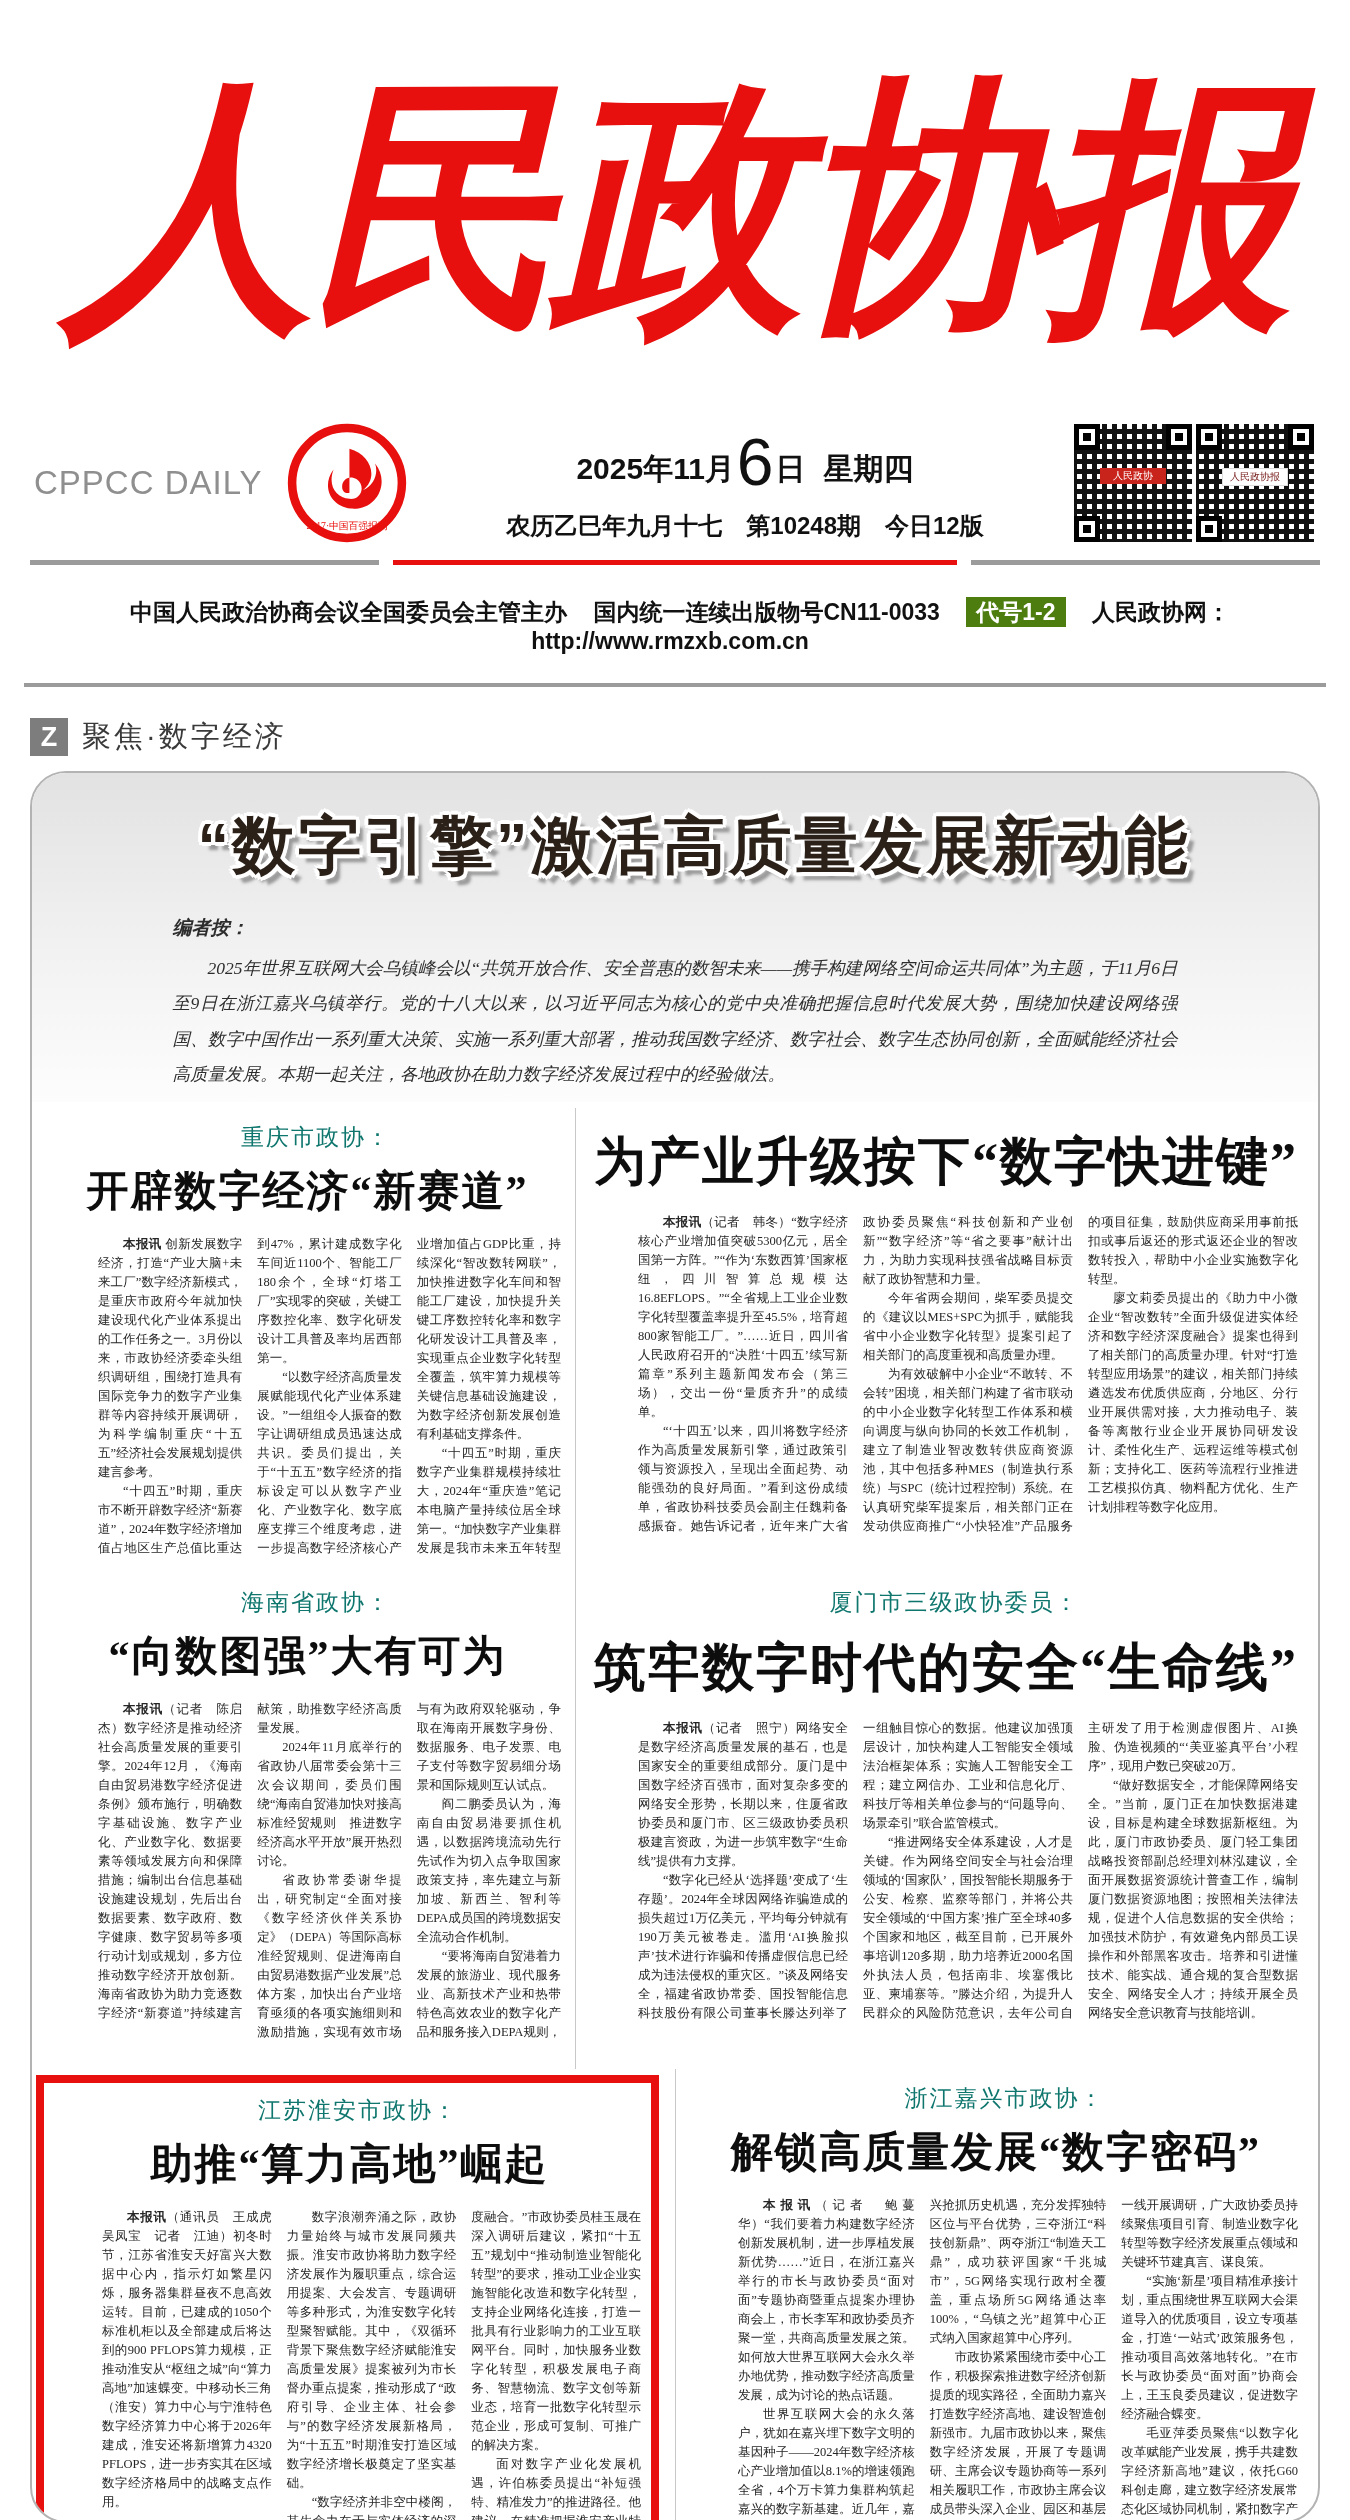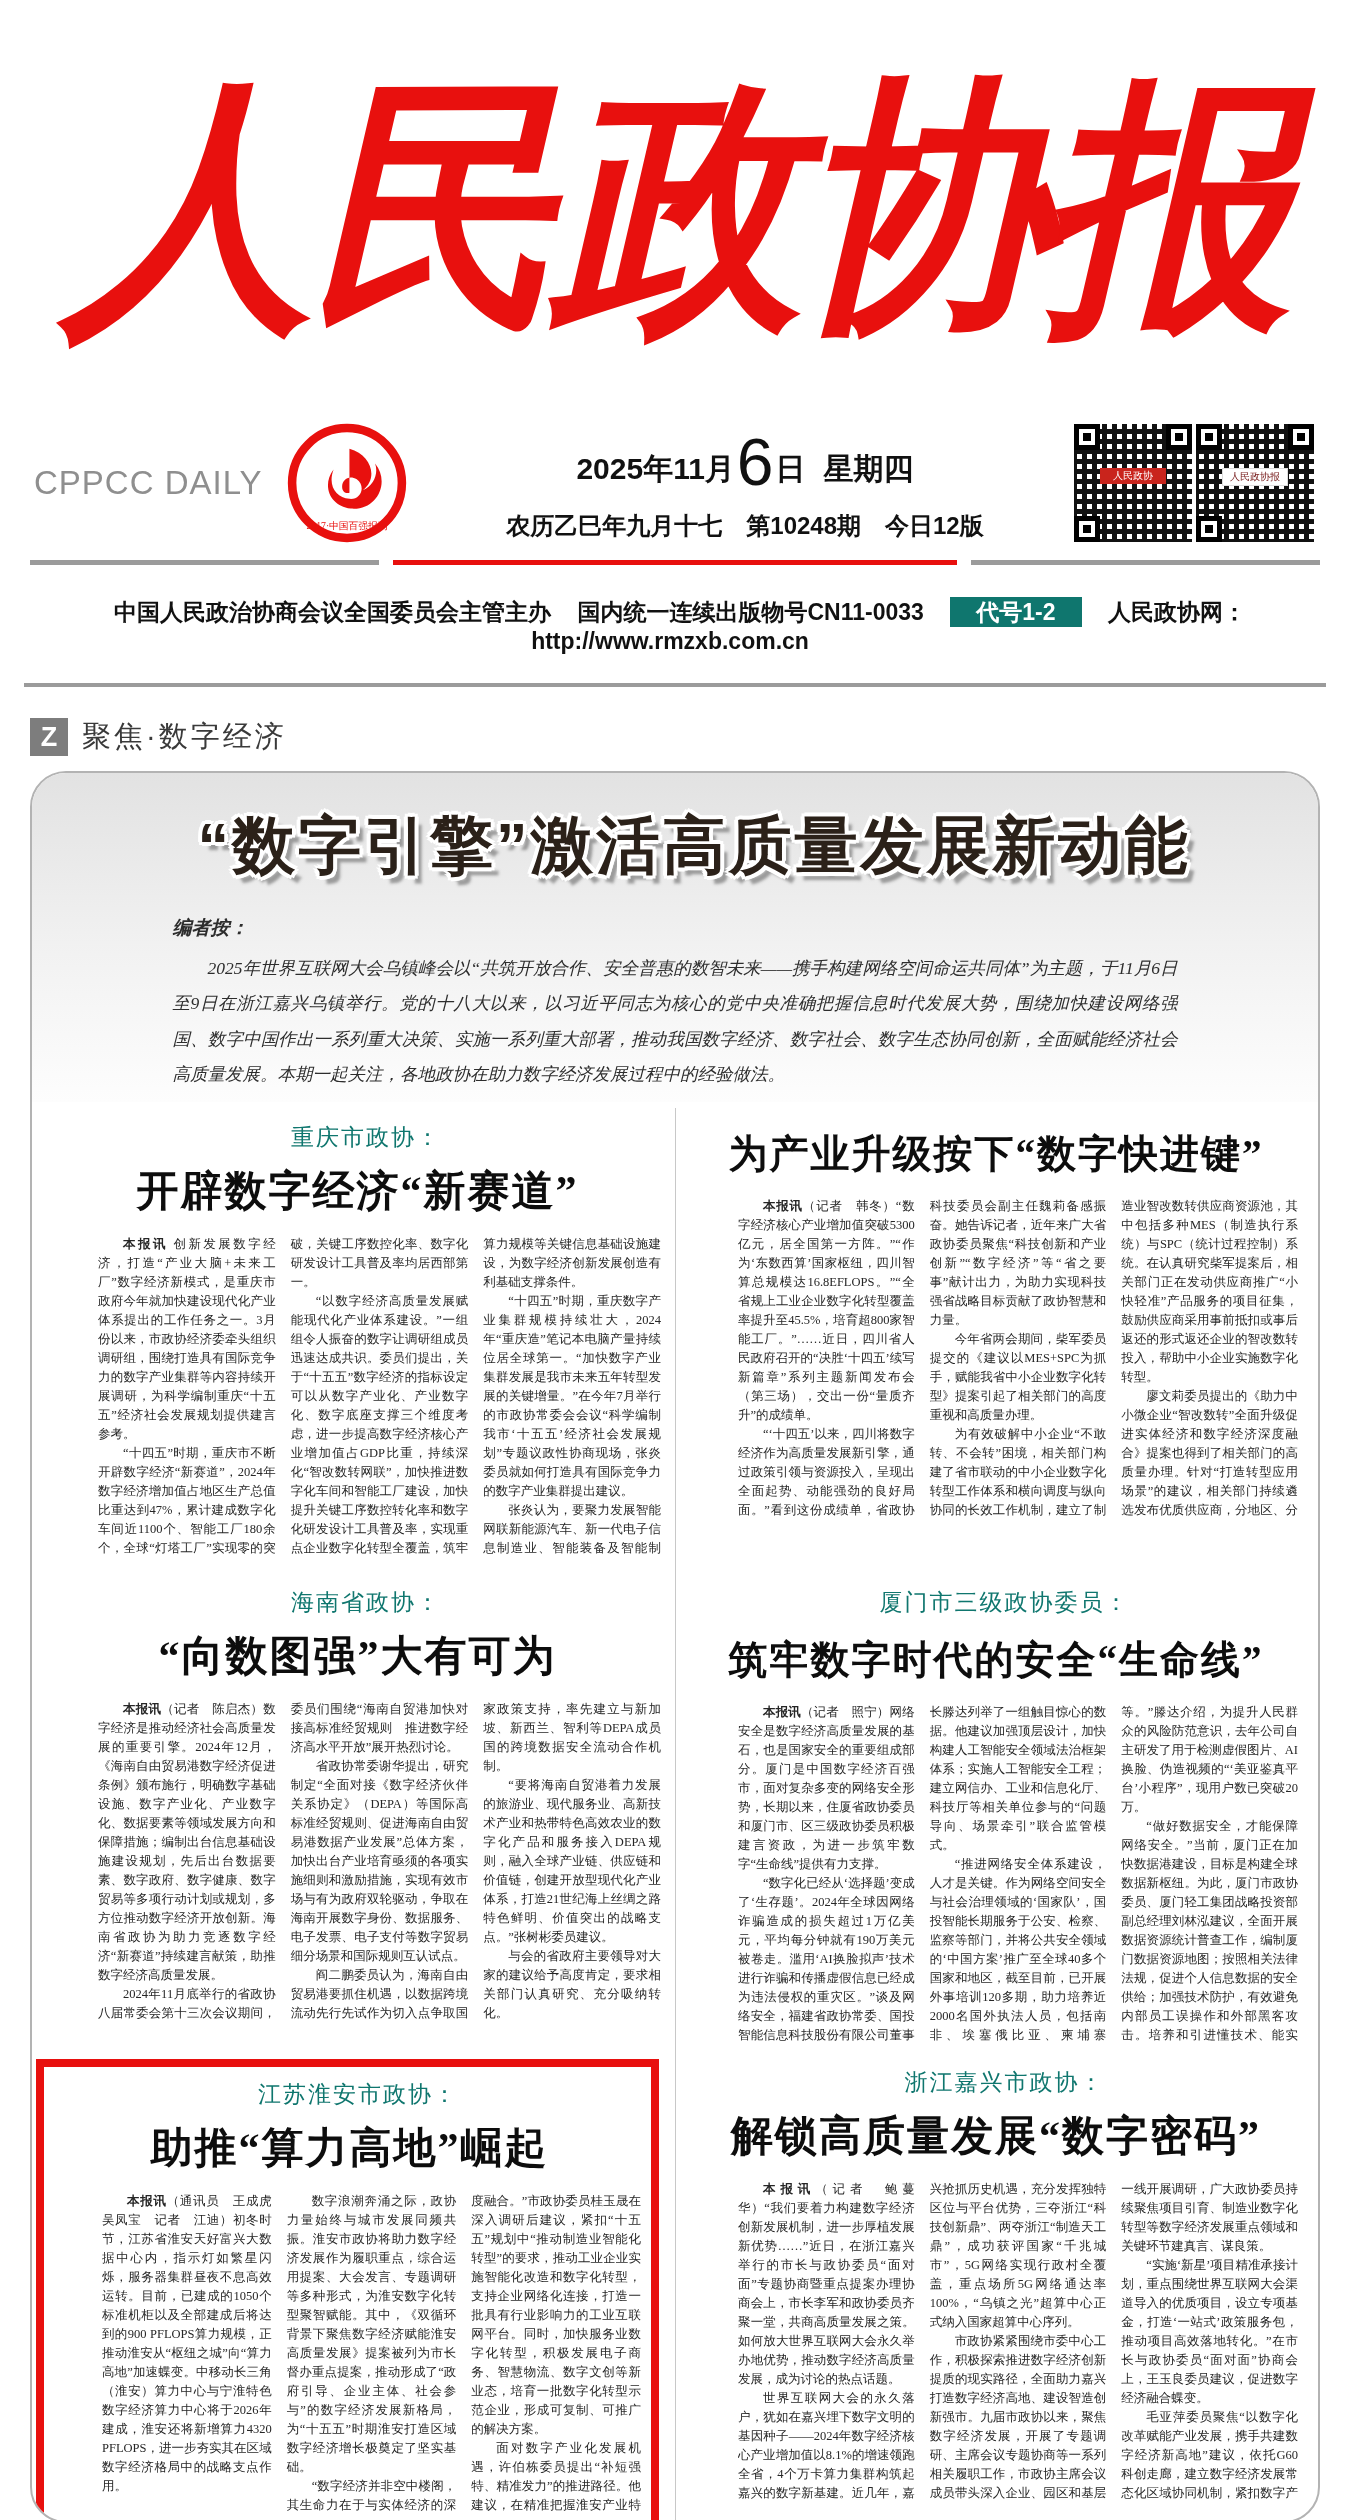--- a/index.html
+++ b/index.html
@@ -37,21 +37,21 @@
   .qr .red-label{background:#c9241c;color:#fff;}
   .qr .white-label{background:#fff;color:#7a2020;border:1px solid #ddd;}
   
   .divider-row{display:flex;margin:6px 30px 0;height:5px;gap:14px;}
   .seg-gray{background:#9b9b9b;flex:26;}
   .seg-red{background:#e8100e;flex:42;}
   
   .publisher{margin-top:32px;text-align:center;font-family:"Liberation Sans", sans-serif;
     font-size:23px;color:#111;font-weight:bold;}
   .publisher span{margin:0 10px;}
-  .code-badge{background:#0f766e;color:#fff;padding:2px 26px;font-weight:bold;}
+  .code-badge{background:#4d7c0f;color:#fff;padding:2px 10px;font-weight:bold;}
   .top-rule{height:4px;background:#9b9b9b;margin:28px 24px 0;}
   
   .section-row{display:flex;align-items:center;gap:14px;margin:30px 0 14px 30px;}
   .z-badge{width:38px;height:38px;background:#7d7d7d;color:#fff;font-family:"Liberation Sans", sans-serif;
     font-size:27px;font-weight:bold;display:flex;align-items:center;justify-content:center;}
   .section-label{font-family:"Liberation Sans", sans-serif;font-size:29px;color:#3a3a3a;letter-spacing:3px;}
   
   .main-box{margin:14px 30px 0;height:1752px;border:2px solid #b3b3b3;border-radius:36px;
     overflow:hidden;background:#fff;box-sizing:border-box;}
   .banner{background:linear-gradient(#e2e2e2,#f2f2f2 55%,#fdfdfd);padding:30px 0 4px;}
@@ -65,21 +65,21 @@
   .editor-note{width:1005px;margin:26px auto 6px;font-style:italic;color:#2d2d2d;}
   .editor-label{font-weight:bold;font-size:19px;}
   .editor-text{margin-top:10px;font-size:17.5px;line-height:2.02;text-indent:2em;text-align:justify;}
   
   .articles{padding:6px 16px 0;}
   .articles-row{display:grid;grid-template-columns:1fr 1fr;}
   .cell{padding:4px 14px 2px 6px;}
   .cell-right{border-left:1px solid #c8c8c8;padding:4px 4px 2px 18px;}
   .kicker{font-family:"Liberation Sans", sans-serif;font-size:23px;color:#0f766e;margin:10px 0 0 17px;letter-spacing:2px;text-align:center;}
   .headline{text-align:center;font-size:42px;font-weight:bold;letter-spacing:2px;color:#0d0d0d;margin:10px 0 16px;white-space:nowrap;}
-  .headline.small{font-size:39px;margin-top:15px;}
+  .headline.small{font-size:52px;margin-top:15px;}
   .body3{column-count:3;column-gap:15px;font-size:12.5px;line-height:1.52;text-align:justify;
     color:#262626;overflow:hidden;margin-left:44px;}
   .body3 p{margin:0;text-indent:2em;}
   .body3 p b{font-weight:bold;}
   .h1row .body3{height:336px;}
   .h2row .body3{height:348px;}
   .h3row .body3{height:340px;}
   
   .red-wrap{border:8px solid #e8100e;margin:2px 2px -14px -18px;padding:2px 10px 10px 14px;}
 </style>

